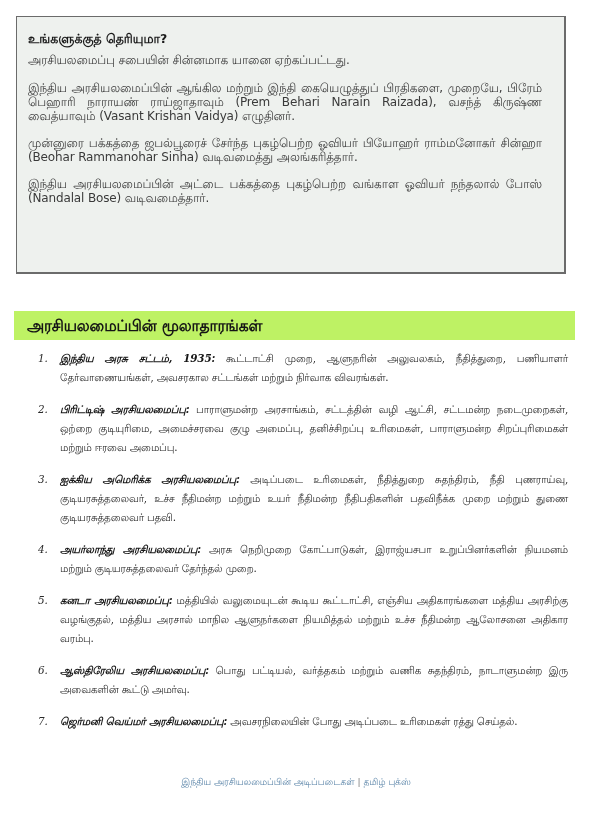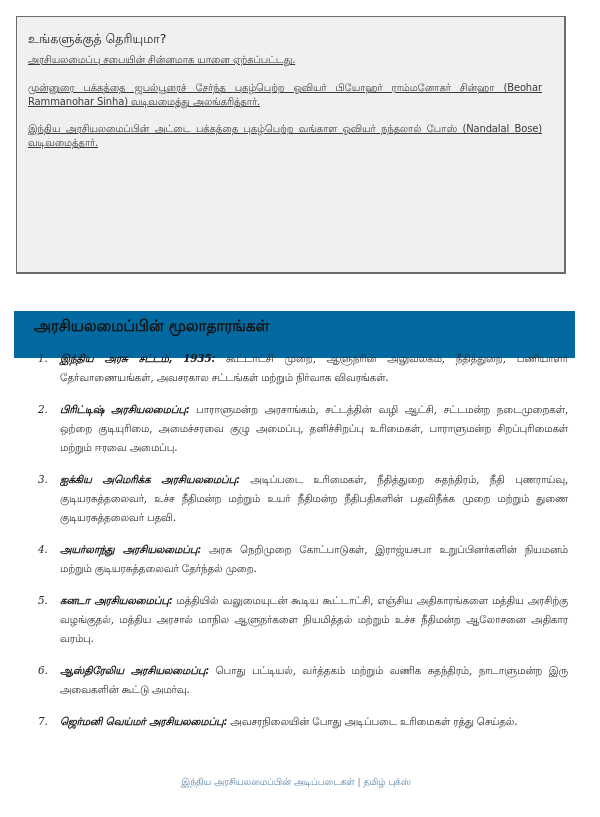--- a/index.html
+++ b/index.html
@@ -23,45 +23,44 @@
       height: 258px;
       background: #eef1ee;
       border: 1px solid #6b6b6b;
       border-right: 2px solid #6b6b6b;
       border-bottom: 2px solid #6b6b6b;
       box-sizing: border-box;
       padding: 14px 10px 8px 11px;
     }
     .info-title {
       font-family: "DejaVu Sans", sans-serif;
-      font-weight: normal;
+      font-weight: bold;
       font-size: 12.5px;
       color: #1a1a1a;
       margin: 0 0 6px 0;
       line-height: 16px;
     }
     .info-para {
-      font-size: 10px;
+      font-size: 12px;
       line-height: 14px;
       color: #3a3a3a;
       margin: 0 12px 13px 0;
       text-align: justify;
       letter-spacing: -0.15px;
-      text-decoration: underline;
     }
     .info-para.first { margin-bottom: 14px; }
     .section-bar {
       position: absolute;
       left: 14px;
       top: 311px;
       width: 561px;
-      height: 47px;
-      background: #0369a1;
+      height: 29px;
+      background: #bef264;
       box-sizing: border-box;
-      padding: 4px 0 0 20px;
+      padding: 4px 0 0 13px;
     }
     .section-title {
       font-family: "DejaVu Serif", serif;
       font-weight: bold;
       font-size: 15.5px;
       color: #151515;
       line-height: 22px;
       letter-spacing: -0.2px;
     }
     .list {
@@ -108,20 +107,21 @@
       letter-spacing: -0.1px;
     }
     .footer .sep { color: #7a7a7a; margin: 0 3px; }
   </style>
 </head>
 <body>
 
 <div class="info-box">
   <div class="info-title">உங்களுக்குத் தெரியுமா?</div>
   <p class="info-para first">அரசியலமைப்பு சபையின் சின்னமாக யானை ஏற்கப்பட்டது.</p>
+  <p class="info-para">இந்திய அரசியலமைப்பின் ஆங்கில மற்றும் இந்தி கையெழுத்துப் பிரதிகளை, முறையே, பிரேம் பெஹாரி நாராயண் ராய்ஜாதாவும் (Prem Behari Narain Raizada), வசந்த் கிருஷ்ண வைத்யாவும் (Vasant Krishan Vaidya) எழுதினர்.</p>
   <p class="info-para">முன்னுரை பக்கத்தை ஜபல்பூரைச் சேர்ந்த புகழ்பெற்ற ஓவியர் பியோஹர் ராம்மனோகர் சின்ஹா (Beohar Rammanohar Sinha) வடிவமைத்து அலங்கரித்தார்.</p>
   <p class="info-para">இந்திய அரசியலமைப்பின் அட்டை பக்கத்தை புகழ்பெற்ற வங்காள ஓவியர் நந்தலால் போஸ் (Nandalal Bose) வடிவமைத்தார்.</p>
 </div>
 
 <div class="section-bar">
   <div class="section-title">அரசியலமைப்பின் மூலாதாரங்கள்</div>
 </div>
 
 <ol class="list">
   <li class="list-item" style="margin-bottom:13px;">

